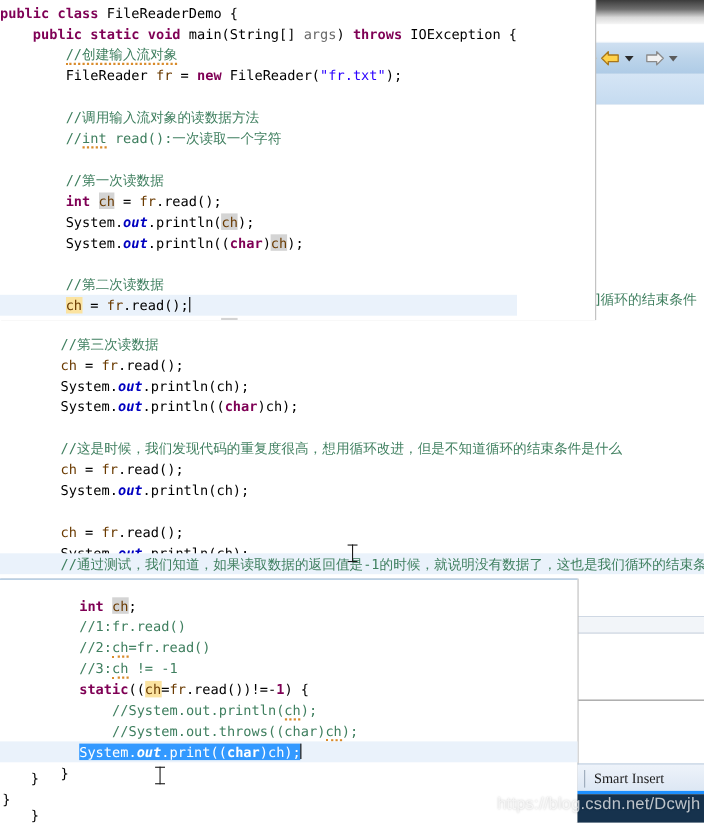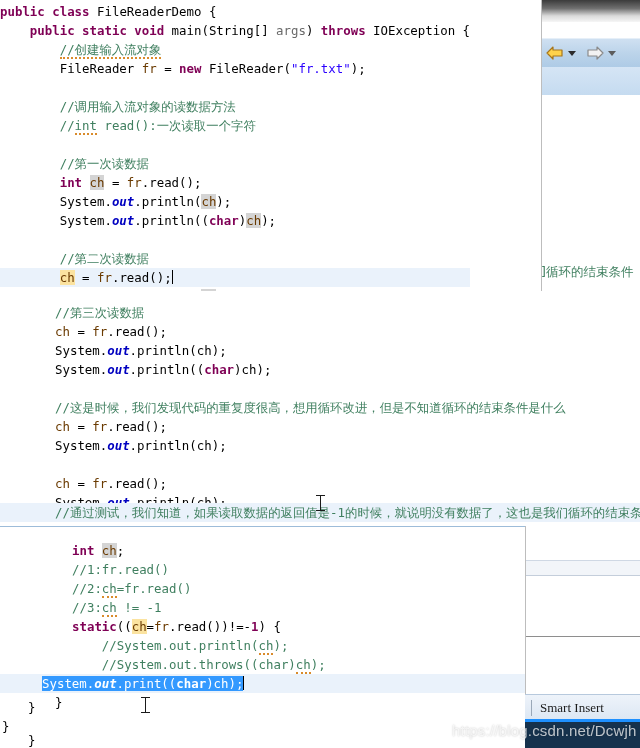--- a/index.html
+++ b/index.html
@@ -167,21 +167,21 @@
 <div class="editor" id="panel-bot">
   <div style="padding-top:14px;padding-left:72px;">
     <div class="code-line"><span class="kw">int</span> <span class="occ" style="color:#6a3a00">ch</span>;</div>
     <div class="code-line"><span class="cmt">//1:fr.read()</span></div>
     <div class="code-line"><span class="cmt">//2:</span><span class="cmt squig">ch</span><span class="cmt">=fr.read()</span></div>
     <div class="code-line"><span class="cmt">//3:</span><span class="cmt squig">ch</span><span class="cmt"> != -1</span></div>
     <div class="code-line"><span class="kw">static</span>((<span class="occ-w" style="color:#6a3a00">ch</span>=<span style="color:#6a3a00">fr</span>.read())!=-<span class="kw">1</span>) {</div>
     <div class="code-line">    <span class="cmt">//System.out.println(</span><span class="cmt squig">ch</span><span class="cmt">);</span></div>
     <div class="code-line">    <span class="cmt">//System.out.throws((char)</span><span class="cmt squig">ch</span><span class="cmt">);</span></div>
   </div>
-  <div class="code-line curline" style="position:absolute;left:0;top:147px;width:537px;box-sizing:border-box;padding-left:42px;"><span class="sel">System.<span class="fld">out</span>.print((<span class="kw">char</span>)ch);</span><span class="caret-bar"></span></div>
+  <div class="code-line curline" style="position:absolute;left:0;top:147px;width:537px;box-sizing:border-box;padding-left:72px;"><span class="sel">System.<span class="fld">out</span>.print((<span class="kw">char</span>)ch);</span><span class="caret-bar"></span></div>
   <div style="position:absolute;left:55px;top:166px;">
     <div class="code-line">}</div>
     <div class="code-line"> </div>
   </div>
   <div class="code-line" style="position:absolute;left:28px;top:204px;">}</div>
 
 </div>
 <div class="code-line" style="position:absolute;left:28px;top:700px;font-family:'DejaVu Sans Mono',monospace;font-size:12.4px;">}</div>
 <div class="code-line" style="position:absolute;left:2px;top:719px;font-family:'DejaVu Sans Mono',monospace;font-size:12.4px;">}</div>
 

